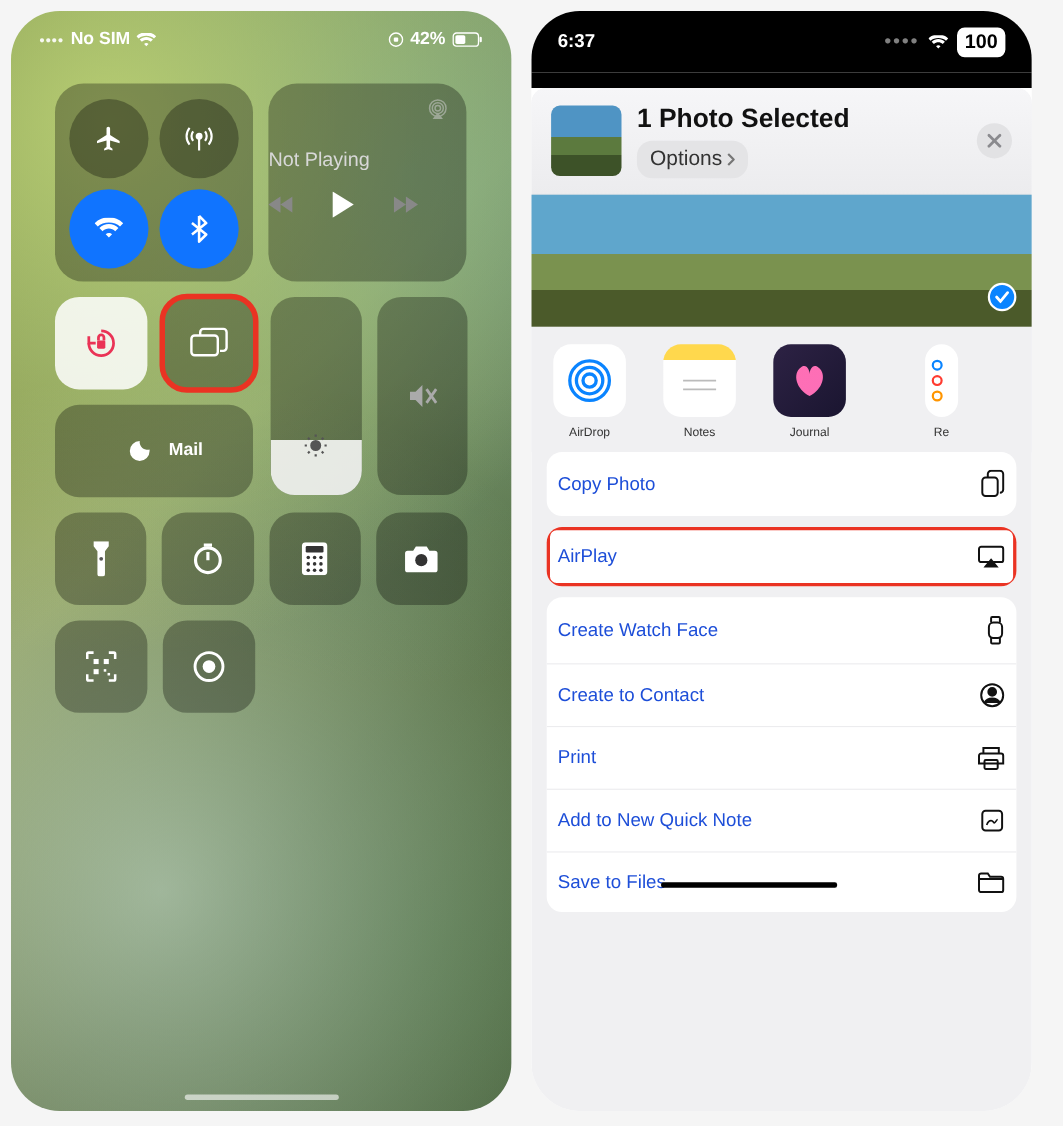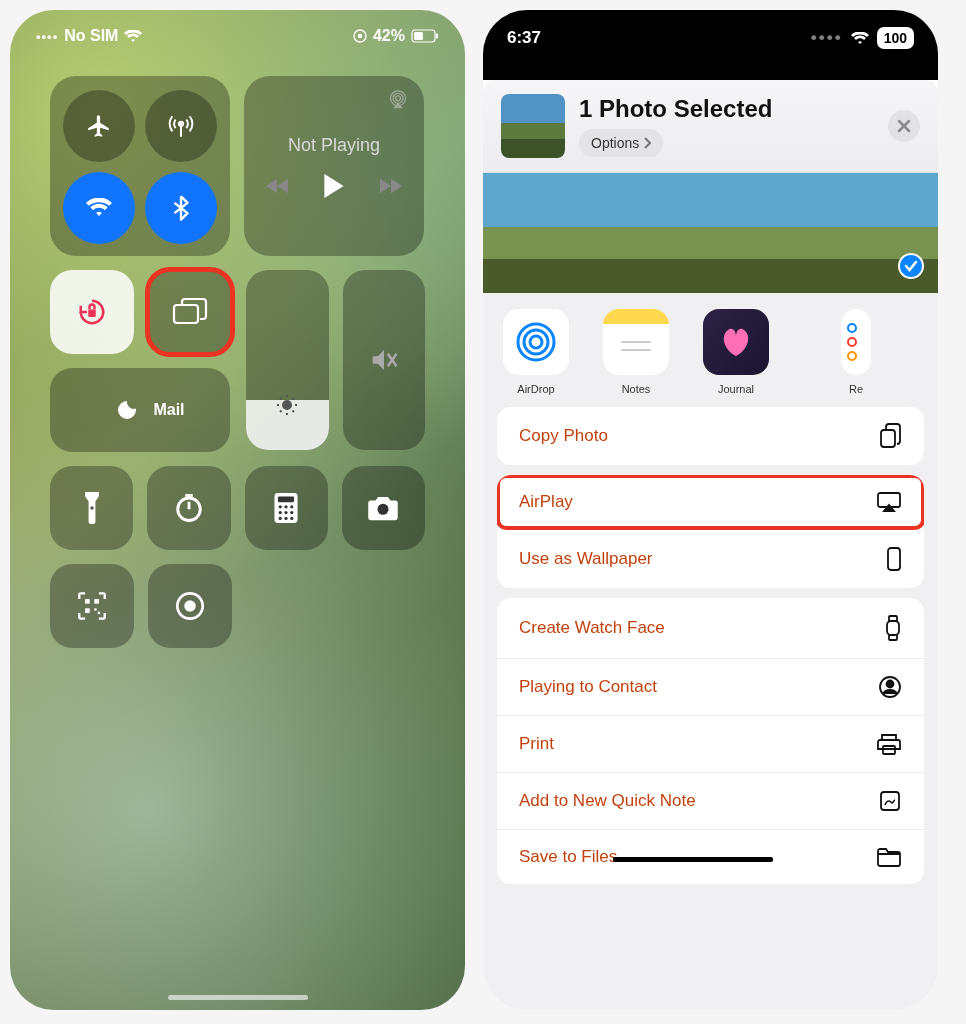--- a/index.html
+++ b/index.html
@@ -47,21 +47,21 @@
   .statusbar-left, .statusbar-right { display:flex; align-items:center; gap:6px; }
   .statusbar .dots { letter-spacing:1px; opacity:.9; font-size:13px; }
 
   .cc-body { padding: 14px 40px; }
   .cc-row { display: flex; gap: 14px; margin-bottom: 14px; }
 
   .panel {
     background: rgba(0,0,0,0.30);
     border-radius: 26px;
     display:flex;
-    align-items:center;
+    align-items:flex-start;
     justify-content:center;
     color:#fff;
   }
   .panel-conn {
     width: 180px; height: 180px;
     display:grid;
     grid-template-columns: 1fr 1fr;
     grid-template-rows: 1fr 1fr;
     padding: 14px;
     gap: 10px;
@@ -119,39 +119,39 @@
     width: 140px; height:5px; border-radius:3px; background: rgba(255,255,255,0.6);
   }
 
   
   .statusbar-right-phone {
     background:#000; color:#fff; height:56px;
     display:flex; justify-content:space-between; align-items:center;
     padding: 0 24px; font-size:17px; font-weight:700;gap:28px;
   }
   .batt-pill {
-    border:2px solid #fff; border-radius:7px; padding:1px 5px; font-size:14px; font-weight:800;
+    border:2px solid #fff; border-radius:7px; padding:1px 5px; font-size:18px; font-weight:800;
     display:inline-flex; align-items:center; background:#fff; color:#000;
   }
   .sheet {
     background:#f0f0f2; border-top-left-radius:14px; border-top-right-radius:14px;
     flex:1; display:flex; flex-direction:column;
     margin: 0; position: relative;
   }
   .sheet-header {
     display:flex; align-items:center; gap:14px; padding:14px 18px;
     border-bottom:1px solid #e0e0e0;
     background: linear-gradient(#f6f6f8,#ececee);
     border-top-left-radius:14px; border-top-right-radius:14px;
   }
   .thumb { width:64px; height:64px; border-radius:8px; background:linear-gradient(#4f94c4 45%, #5c7a3e 45% 70%, #3d5228 70%); }
   .sheet-title { font-size:24px; font-weight:700; color:#111; }
   .options-btn {
     margin-top:6px; display:inline-flex; align-items:center; gap:4px;
-    background:#e4e4e6; border-radius:14px; padding:6px 12px; font-size:14px; color:#333;
+    background:#e4e4e6; border-radius:14px; padding:6px 12px; font-size:19px; color:#333;
   }
   .closebtn {
     margin-left:auto; width:32px; height:32px; border-radius:50%;
     background:#e2e2e4; display:flex; align-items:center; justify-content:center; color:#8a8a8e;
   }
 
   .preview-strip {
     height: 120px; position:relative;
     background: linear-gradient(#5fa6cc 0 45%, #7a924f 45% 72%, #4b5a2a 72% 100%);
   }
@@ -162,21 +162,21 @@
     display:flex; padding: 16px 14px 12px; gap: 22px; background:#f0f0f2; overflow:hidden;
   }
   .app { display:flex; flex-direction:column; align-items:center; gap:8px; width:78px; }
   .app-icon { width:66px; height:66px; border-radius:16px; display:flex; align-items:center; justify-content:center; }
   .app-label { font-size:11px; color:#333; }
 
   .actions { padding: 0 14px 14px; display:flex; flex-direction:column; gap: 10px; }
   .section { background:#fff; border-radius:14px; overflow:hidden; }
   .action-row {
     display:flex; justify-content:space-between; align-items:center;
-    padding: 16px 22px; font-size:17px; color:#c2410c;
+    padding: 16px 10px; font-size:17px; color:#1d4ed8;
     border-bottom:1px solid #ececee;
   }
   .action-row:last-child { border-bottom:none; }
   .action-row.highlighted2 {
     position: relative;
   }
   .action-row.highlighted2::after {
     content:''; position:absolute; inset:-1px;
     border:4px solid #ea3323; border-radius:10px; pointer-events:none;
   }
@@ -478,38 +478,32 @@
       </div>
 
       <div class="section">
         <div class="action-row highlighted2">
           <span>AirPlay</span>
           <svg width="26" height="22" viewBox="0 0 26 22" fill="none" stroke="#111" stroke-width="1.8">
               <rect x="2" y="2" width="22" height="14" rx="2"></rect>
               <path d="M8 20l5-6 5 6z" fill="#111"></path>
             </svg>
         </div>
-        <div class="action-row">
-          <span>Use as Wallpaper</span>
-          <svg width="16" height="26" viewBox="0 0 16 26" fill="none" stroke="#111" stroke-width="1.8">
-              <rect x="2" y="2" width="12" height="22" rx="3"></rect>
-            </svg>
-        </div>
       </div>
 
       <div class="section">
         <div class="action-row">
           <span>Create Watch Face</span>
           <svg width="18" height="28" viewBox="0 0 18 28" fill="none" stroke="#111" stroke-width="1.8">
               <rect x="3" y="7" width="12" height="14" rx="4"></rect>
               <path d="M5 7V3a1 1 0 0 1 1-1h6a1 1 0 0 1 1 1v4M5 21v4a1 1 0 0 0 1 1h6a1 1 0 0 0 1-1v-4"></path>
             </svg>
         </div>
         <div class="action-row">
-          <span>Playing to Contact</span>
+          <span>Create to Contact</span>
           <svg width="24" height="24" viewBox="0 0 24 24" fill="none" stroke="#111" stroke-width="1.8">
               <circle cx="12" cy="12" r="10"></circle>
               <circle cx="12" cy="9" r="3.5" fill="#111"></circle>
               <path d="M5 19c1.5-3 5-4 7-4s5.5 1 7 4" fill="#111"></path>
             </svg>
         </div>
         <div class="action-row">
           <span>Print</span>
           <svg width="26" height="24" viewBox="0 0 26 24" fill="none" stroke="#111" stroke-width="1.8">
               <path d="M6 8V3h14v5M4 8h18a2 2 0 0 1 2 2v7H2v-7a2 2 0 0 1 2-2z"></path>

